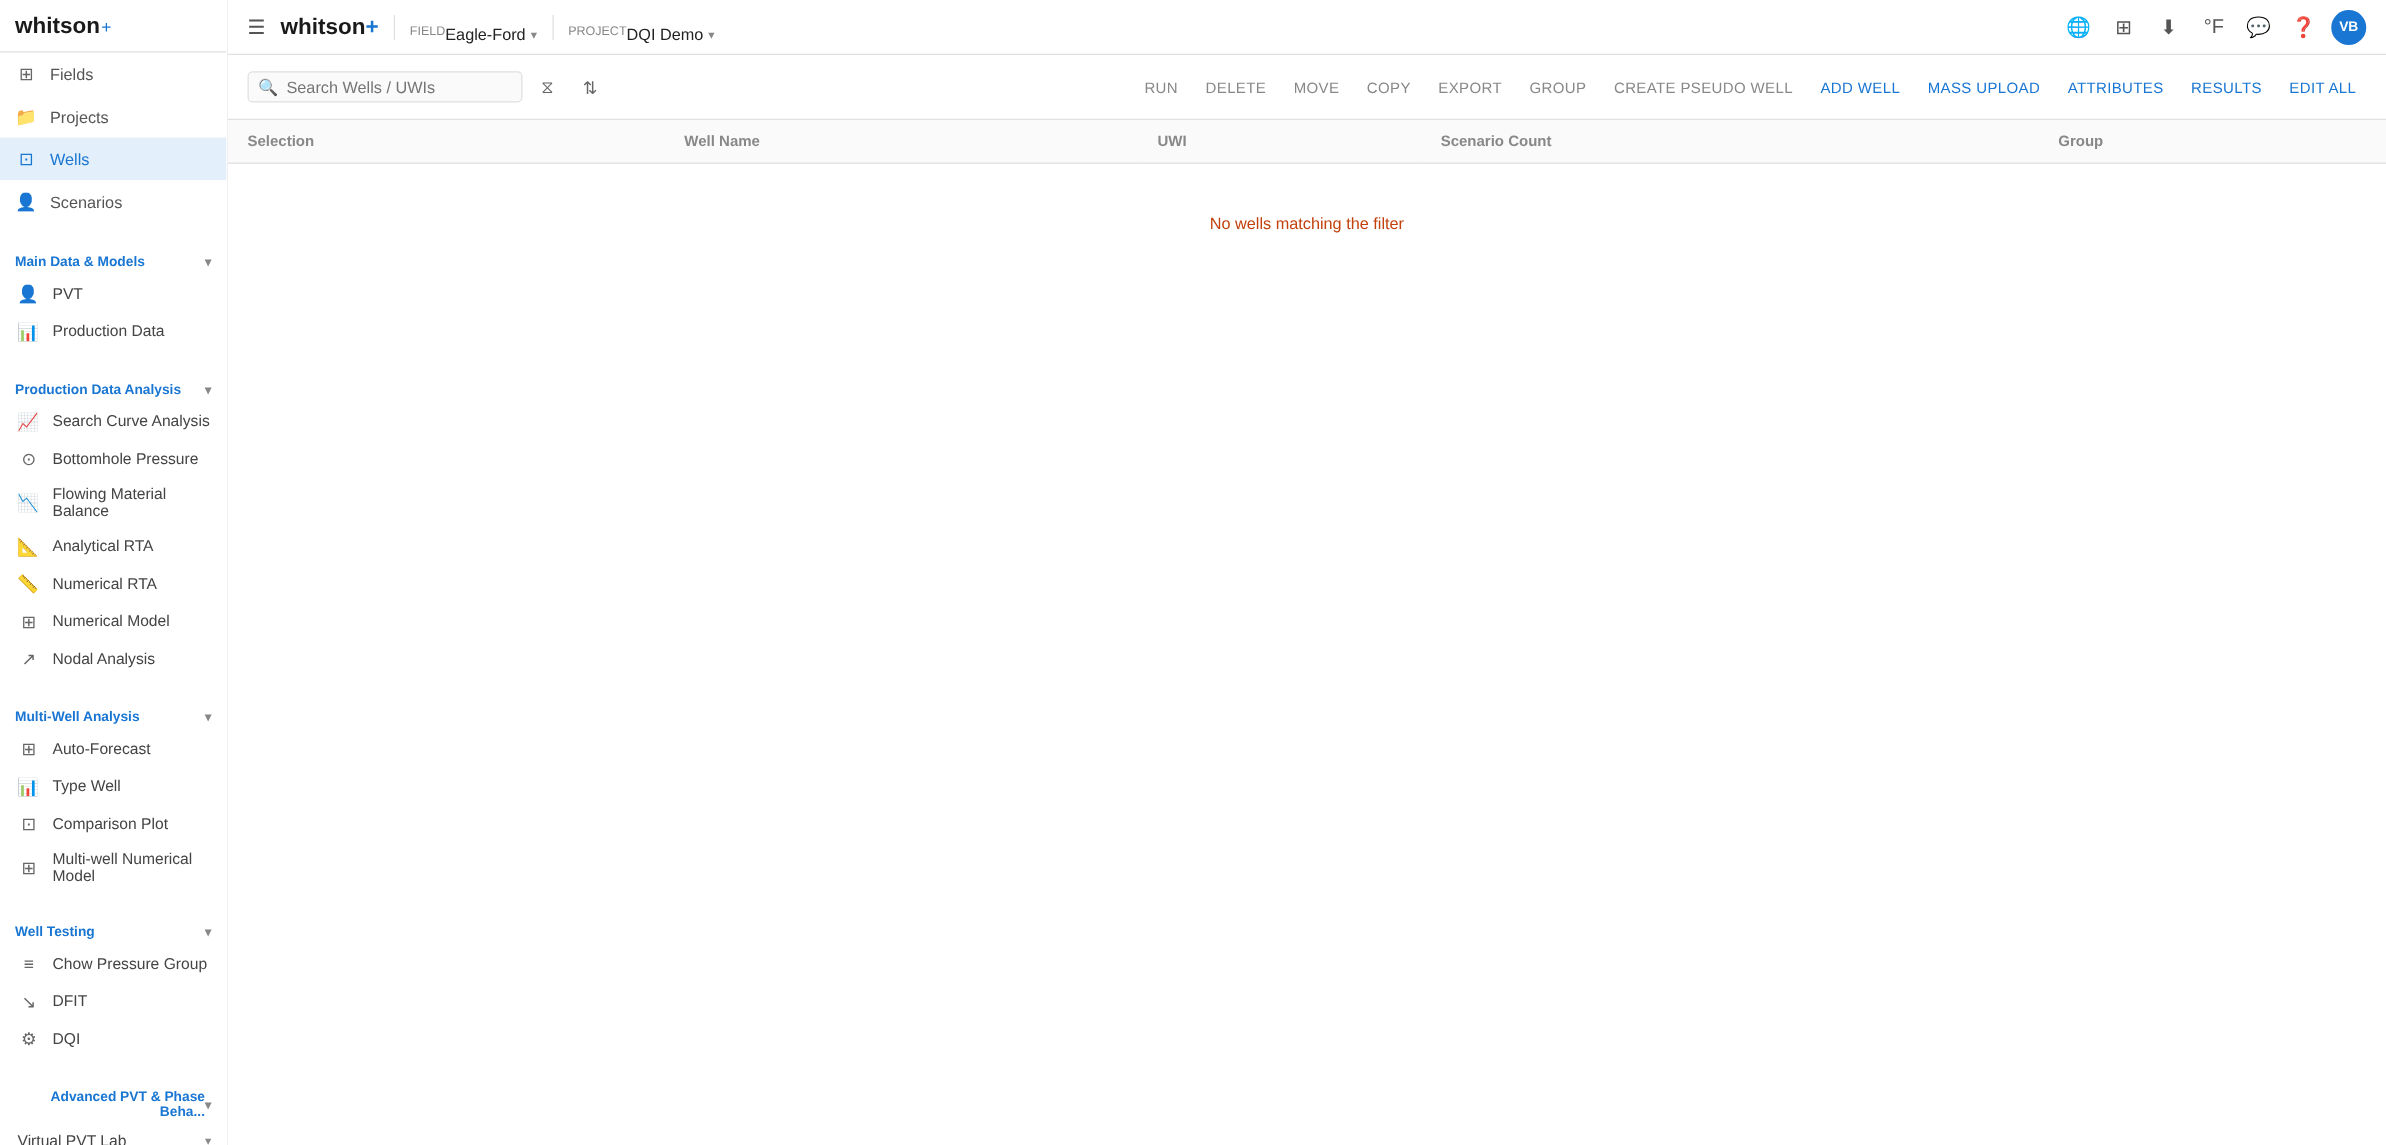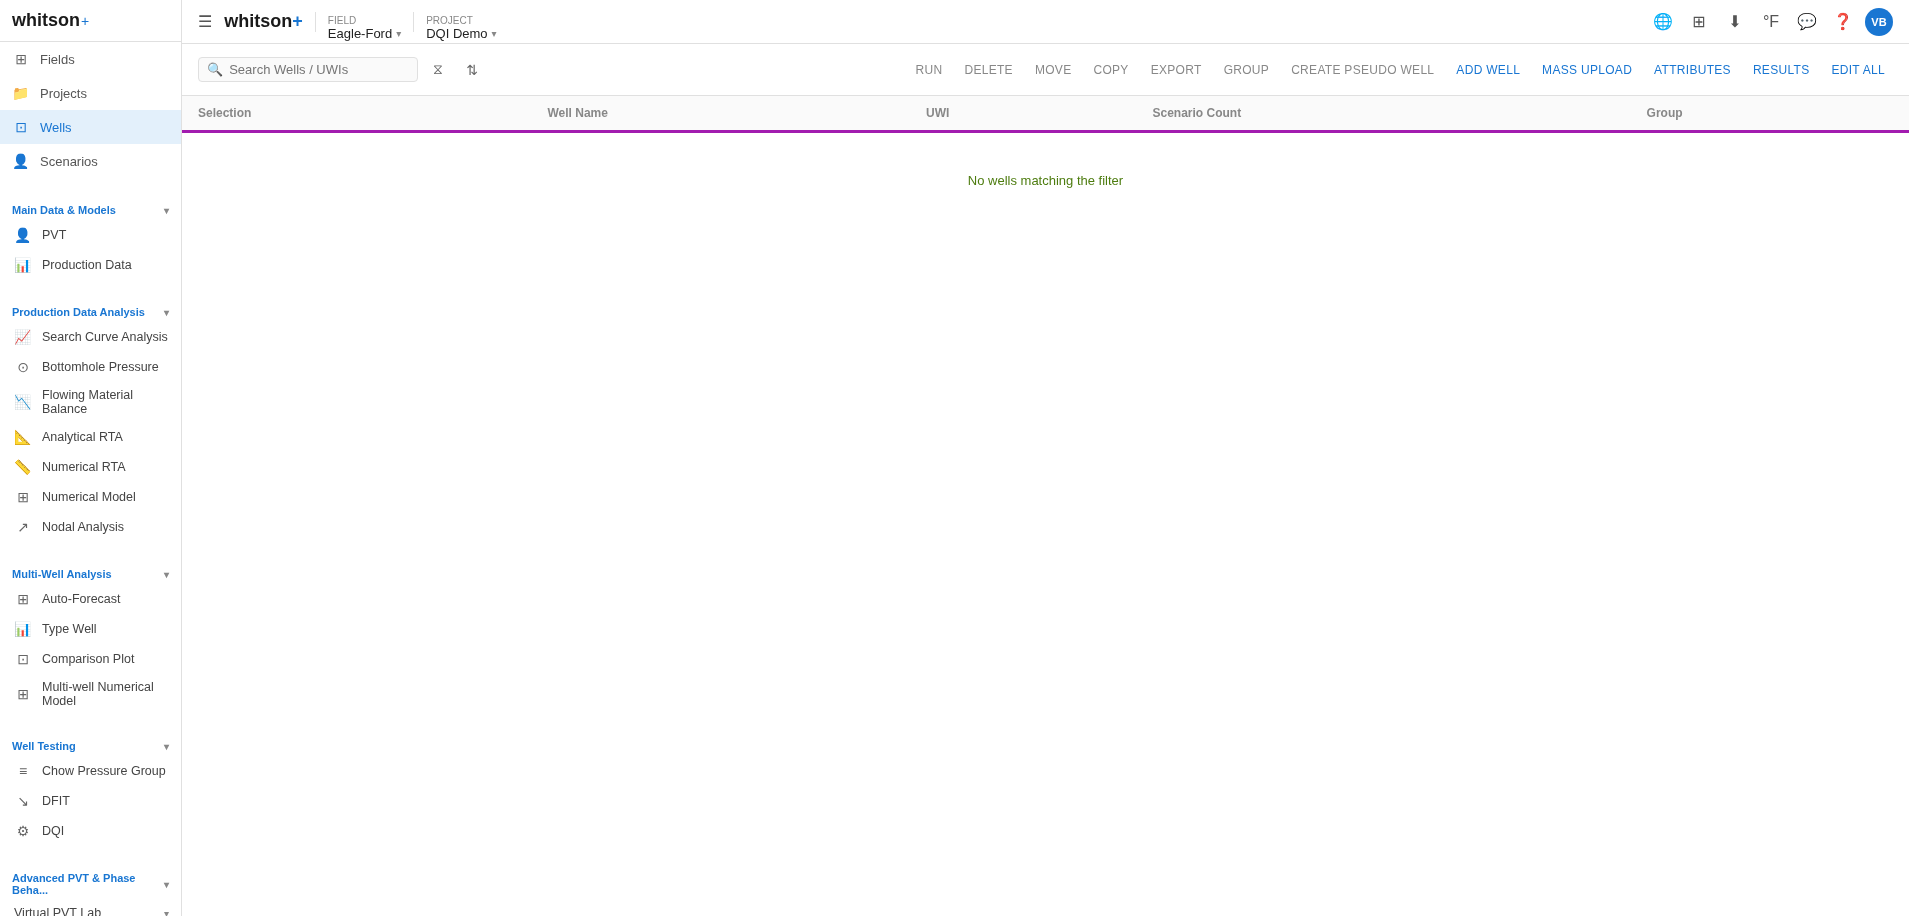--- a/index.html
+++ b/index.html
@@ -123,21 +123,21 @@
     }
 
     .topbar-divider {
       width: 1px;
       height: 20px;
       background: #e0e0e0;
     }
 
     .field-selector, .project-selector {
       display: flex;
-      flex-direction: column;
+      flex-direction: row;
       margin-top: 12px;
     }
 
     .selector-label {
       font-size: 10px;
       color: #888;
       text-transform: uppercase;
       font-weight: 500;
     }
 
@@ -254,36 +254,36 @@
       background: #fff;
       overflow: auto;
     }
 
     .wells-table {
       width: 100%;
       border-collapse: collapse;
     }
 
     .wells-table thead tr {
-      border-bottom: 3px solid #a21caf;
+      border-bottom: 1px solid #a21caf;
       background: #fafafa;
     }
 
     .wells-table th {
       padding: 10px 16px;
       font-size: 12px;
       font-weight: 600;
       color: #888;
       text-align: left;
       border-bottom: 1px solid #e0e0e0;
     }
 
     .empty-message {
       text-align: center;
-      color: #4d7c0f;
+      color: #c2410c;
       padding: 40px 16px;
       font-size: 13px;
     }
 
     
     .pagination-bar {
       height: 44px;
       background: #fff;
       border-top: 1px solid #e0e0e0;
       display: flex;
@@ -434,21 +434,21 @@
       </div>
       <div class="sidebar-sub-item">
         <span class="sidebar-icon">↘</span>
         <span>DFIT</span>
       </div>
       <div class="sidebar-sub-item">
         <span class="sidebar-icon">⚙</span>
         <span>DQI</span>
       </div>
       <div class="sidebar-section-header">
-        <span style="font-size:11px;font-weight:600;color:#1976d2;">Advanced PVT &amp; Phase Beha...</span>
+        <span style="font-size:11px;font-weight:600;color:#1976d2;text-align:right;">Advanced PVT &amp; Phase Beha...</span>
         <span class="chevron">▾</span>
       </div>
       <div class="sidebar-sub-item">
         <span style="font-size:12.5px;color:#444;">Virtual PVT Lab</span>
         <span style="margin-left:auto;font-size:10px;color:#888;">▾</span>
       </div>
       <div class="sidebar-sub-item">
         <span style="font-size:12.5px;color:#444;">Gas EOR PVT</span>
         <span style="margin-left:auto;font-size:10px;color:#888;">▾</span>
       </div>

